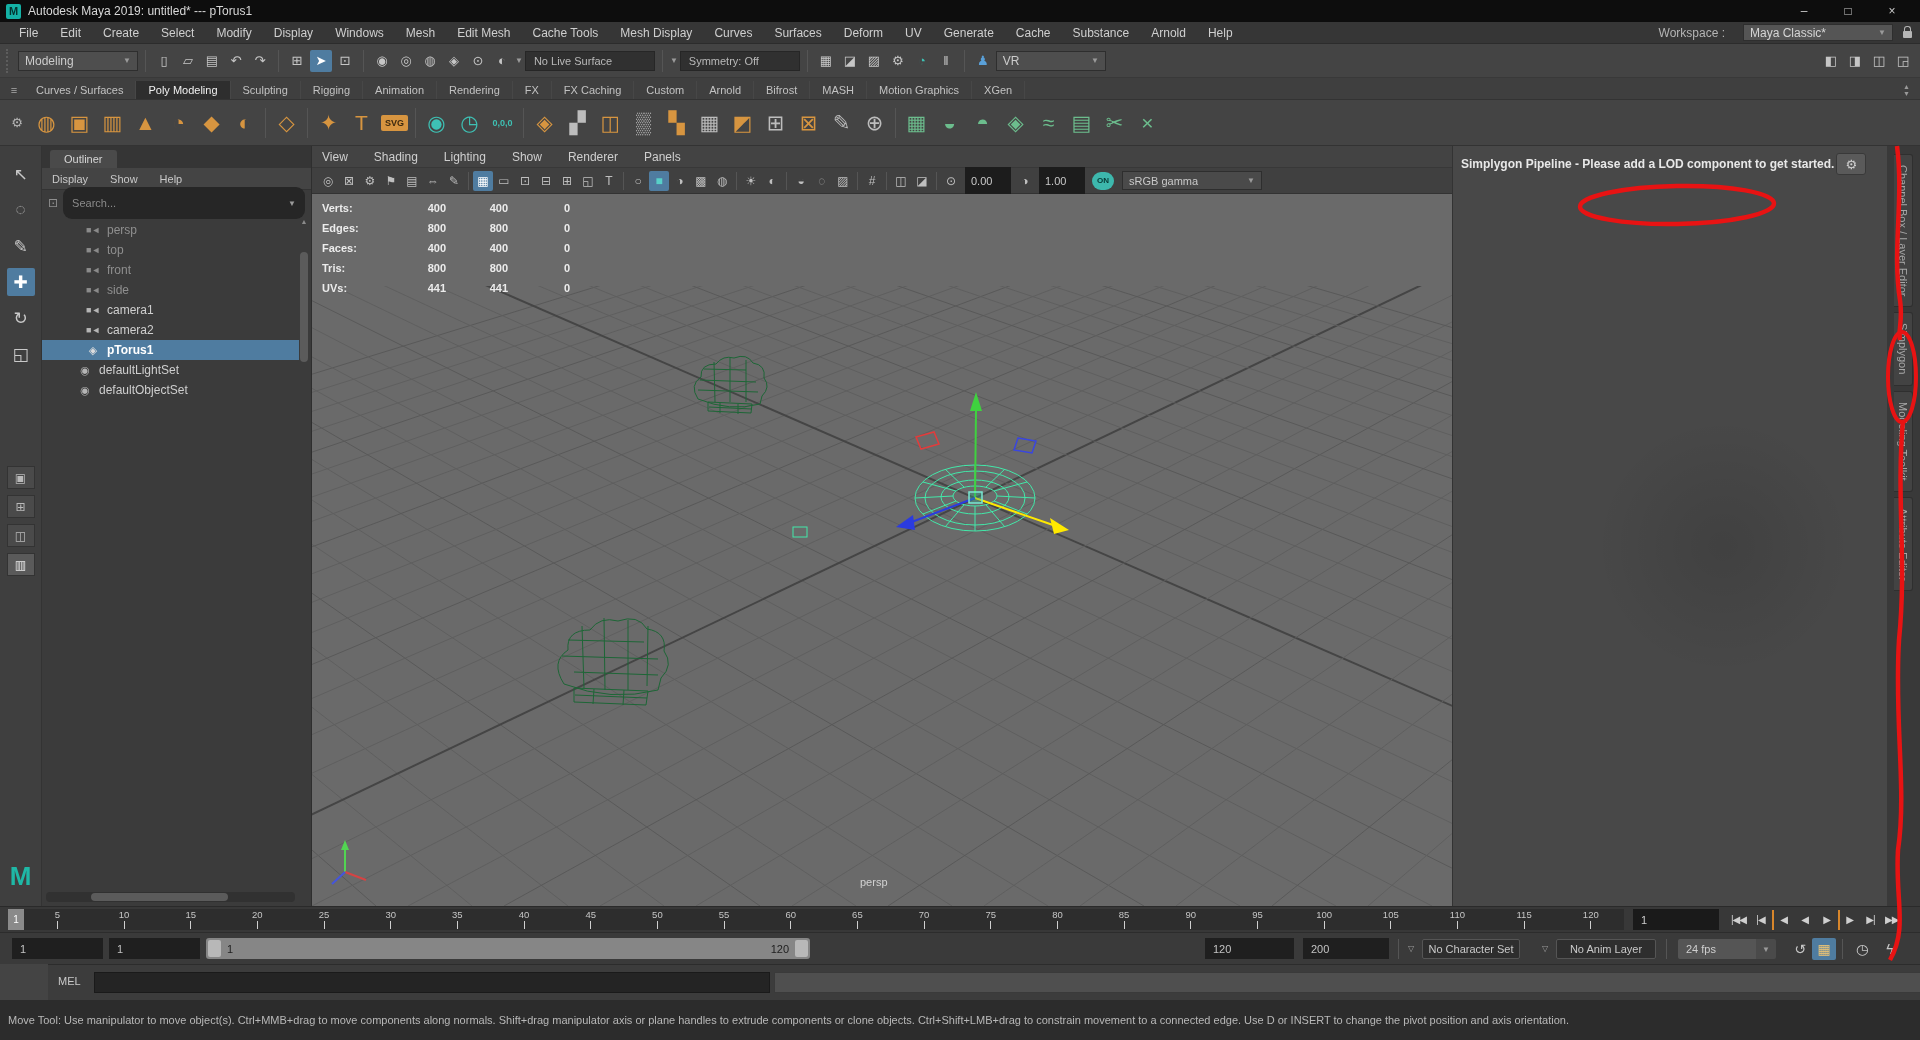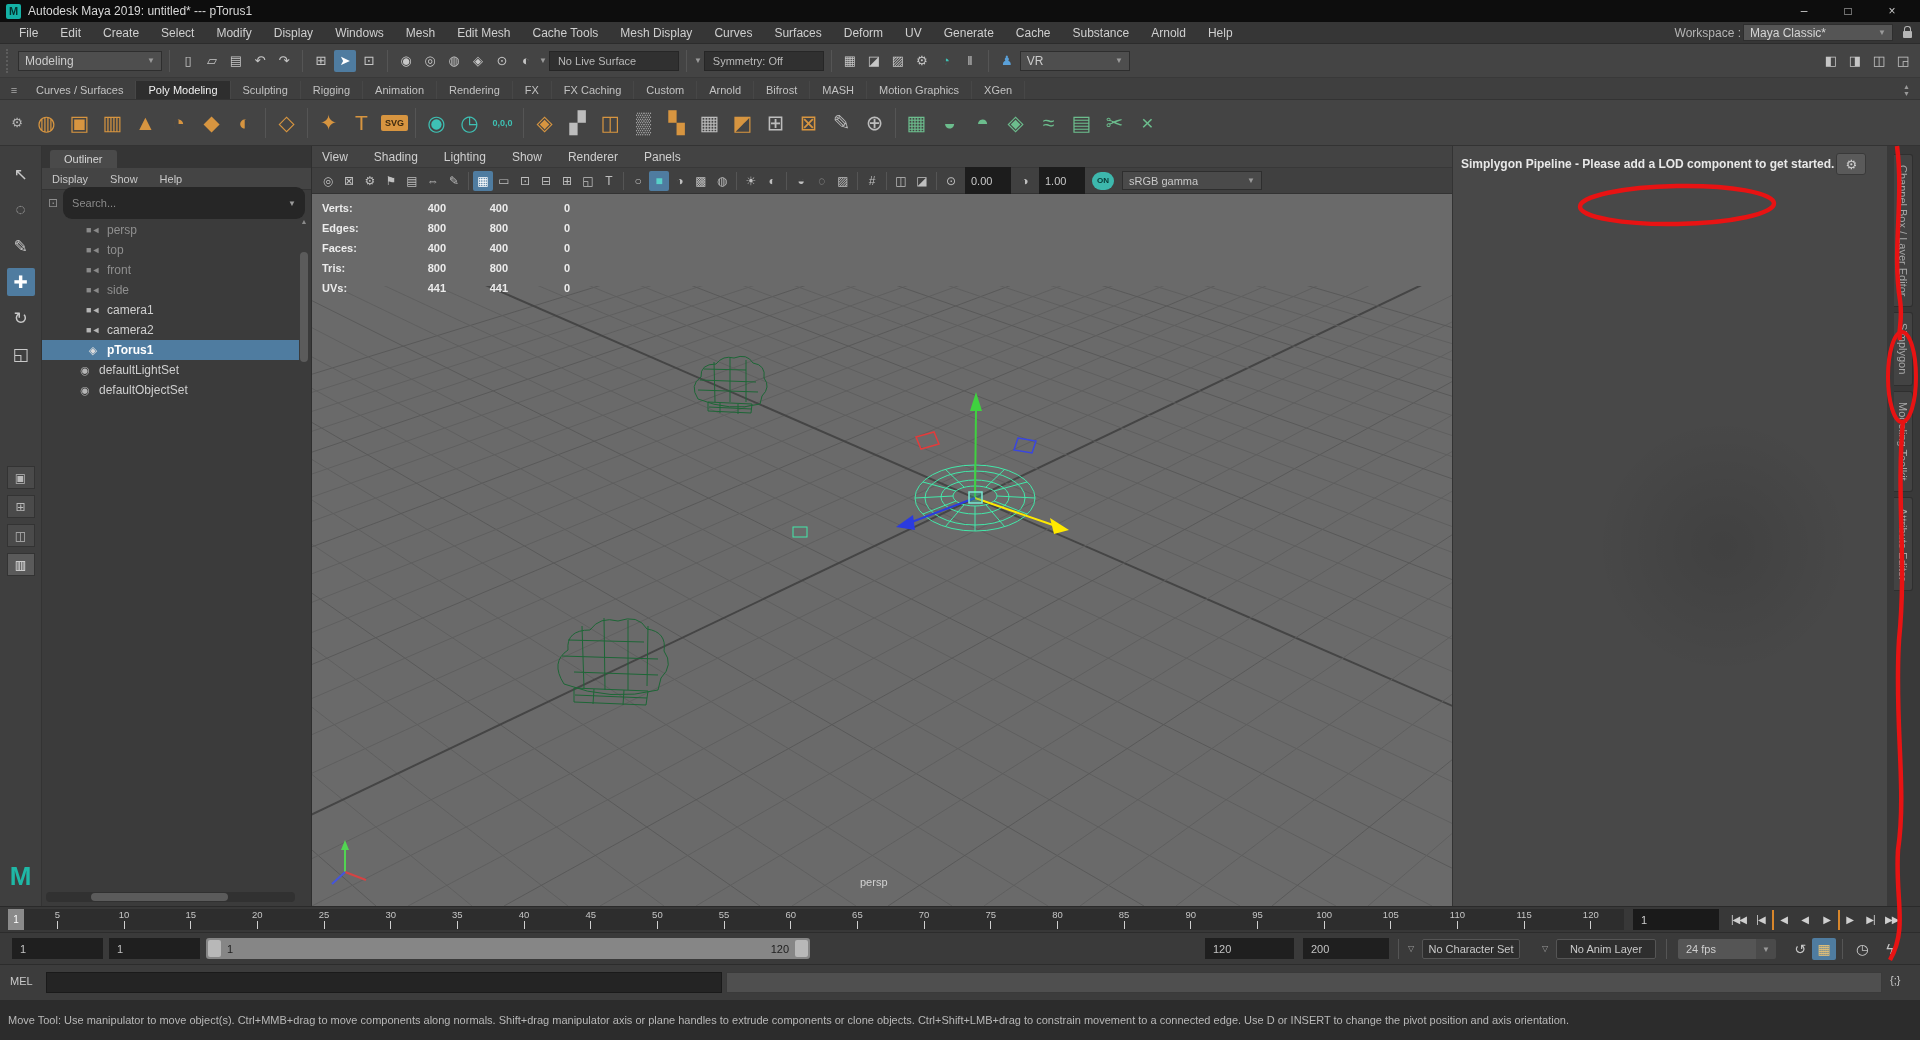--- a/index.html
+++ b/index.html
@@ -10,30 +10,30 @@
   .titlebar{height:22px;background:#0d0d0d;display:flex;align-items:center;padding:0 6px;}
   .maya-badge{width:15px;height:15px;background:#14b1a5;color:#04332f;font-weight:bold;font-size:11px;display:flex;align-items:center;justify-content:center;border-radius:2px;margin-right:7px;}
   .tb-title{color:#d8d8d8;font-size:12px;}
   .tb-sp{flex:1;}
   .winbtn{width:44px;height:22px;display:flex;align-items:center;justify-content:center;color:#c9c9c9;font-size:12px;}
 
   
   .menubar{height:22px;background:#363636;display:flex;align-items:center;padding:0 8px;border-bottom:1px solid #2c2c2c;}
   .mi{padding:0 11px;color:#cfcfcf;font-size:12px;white-space:nowrap;}
   .mb-sp{flex:1;}
-  .ws-label{color:#b5b5b5;margin-right:2px;}
+  .ws-label{color:#b5b5b5;margin-right:18px;}
   .ws-select{width:150px;height:17px;background:#555;border:1px solid #2e2e2e;display:flex;align-items:center;padding:0 6px;color:#d5d5d5;}
   .ws-select .dd{margin-left:auto;}
   .lock{width:9px;height:7px;background:#b5b5b5;border-radius:1px;position:relative;margin:4px 0 0 10px;}
   .lock::before{content:"";position:absolute;top:-5px;left:1px;width:5px;height:5px;border:1.5px solid #b5b5b5;border-bottom:none;border-radius:3px 3px 0 0;}
 
   
   .statusline{height:34px;background:#444;display:flex;align-items:center;padding:0 6px;gap:2px;border-bottom:1px solid #393939;}
   .grip{width:6px;height:24px;border-left:2px dotted #5d5d5d;margin-right:4px;}
-  .mode-select{width:144px;height:20px;background:#4e4e4e;border:1px solid #2e2e2e;display:flex;align-items:center;padding:0 6px;}
+  .mode-select{width:120px;height:20px;background:#4e4e4e;border:1px solid #2e2e2e;display:flex;align-items:center;padding:0 6px;}
   .mode-select .dd{margin-left:auto;}
   .sep{width:1px;height:22px;background:#2f2f2f;border-right:1px solid #555;margin:0 5px;}
   .ib{width:22px;height:22px;display:flex;align-items:center;justify-content:center;color:#c6c6c6;font-size:13px;}
   .ib.active{background:#4f7ca0;color:#fff;border-radius:2px;}
   .fld{height:20px;background:#303030;border:1px solid #262626;color:#b9b9b9;font-size:11px;display:flex;align-items:center;padding:0 8px;}
   .dd{font-size:8px;color:#9a9a9a;}
   .teal{color:#3ec1b4;}
   .blue-g{color:#5aa0d8;}
   .sl-sp{flex:1;}
 
@@ -146,21 +146,21 @@
   .rl.right{margin-left:auto;}
   .rb-box{position:absolute;top:6px;height:20px;background:#2e2e2e;border:1px solid #555;color:#c9c9c9;font-size:11px;display:flex;align-items:center;justify-content:center;border-radius:2px;}
   .rb-dd{position:absolute;top:11px;font-size:8px;color:#9a9a9a;}
   .rb-sep{position:absolute;top:6px;width:1px;height:20px;background:#555;}
   .fps{position:absolute;left:1678px;top:6px;width:78px;height:20px;background:#555;border-radius:2px 0 0 2px;color:#cfcfcf;font-size:11px;display:flex;align-items:center;padding-left:8px;}
   .fps-dd{position:absolute;left:1756px;top:6px;width:20px;height:20px;background:#4a4a4a;border-radius:0 2px 2px 0;display:flex;align-items:center;justify-content:center;}
   .rb-ic{position:absolute;top:5px;width:24px;height:22px;display:flex;align-items:center;justify-content:center;color:#c6c6c6;font-size:14px;}
   .rb-ic.on{background:#4f7ca0;border-radius:2px;color:#f0c674;}
 
   
-  .melrow{position:relative;height:36px;background:#3c3c3c;border-top:1px solid #2c2c2c;}
+  .melrow{position:relative;height:36px;background:#3c3c3c;border-top:1px solid #2c2c2c;margin-left:48px;}
   .mel-label{position:absolute;left:10px;top:10px;font-size:11px;color:#c9c9c9;}
   .mel-input{position:absolute;left:46px;top:7px;width:676px;height:21px;background:#242424;border:1px solid #1a1a1a;}
   .mel-result{position:absolute;left:726px;top:7px;width:1156px;height:21px;background:#4f4f4f;border:1px solid #3a3a3a;}
   .mel-icon{position:absolute;left:1890px;top:9px;color:#c9c9c9;font-size:11px;}
 
   
   .helpbar{height:40px;background:#2c2c2c;color:#b8b8b8;font-size:11px;display:flex;align-items:center;padding-left:8px;}
 
   
   .red-overlay{position:absolute;inset:0;pointer-events:none;z-index:99;}

